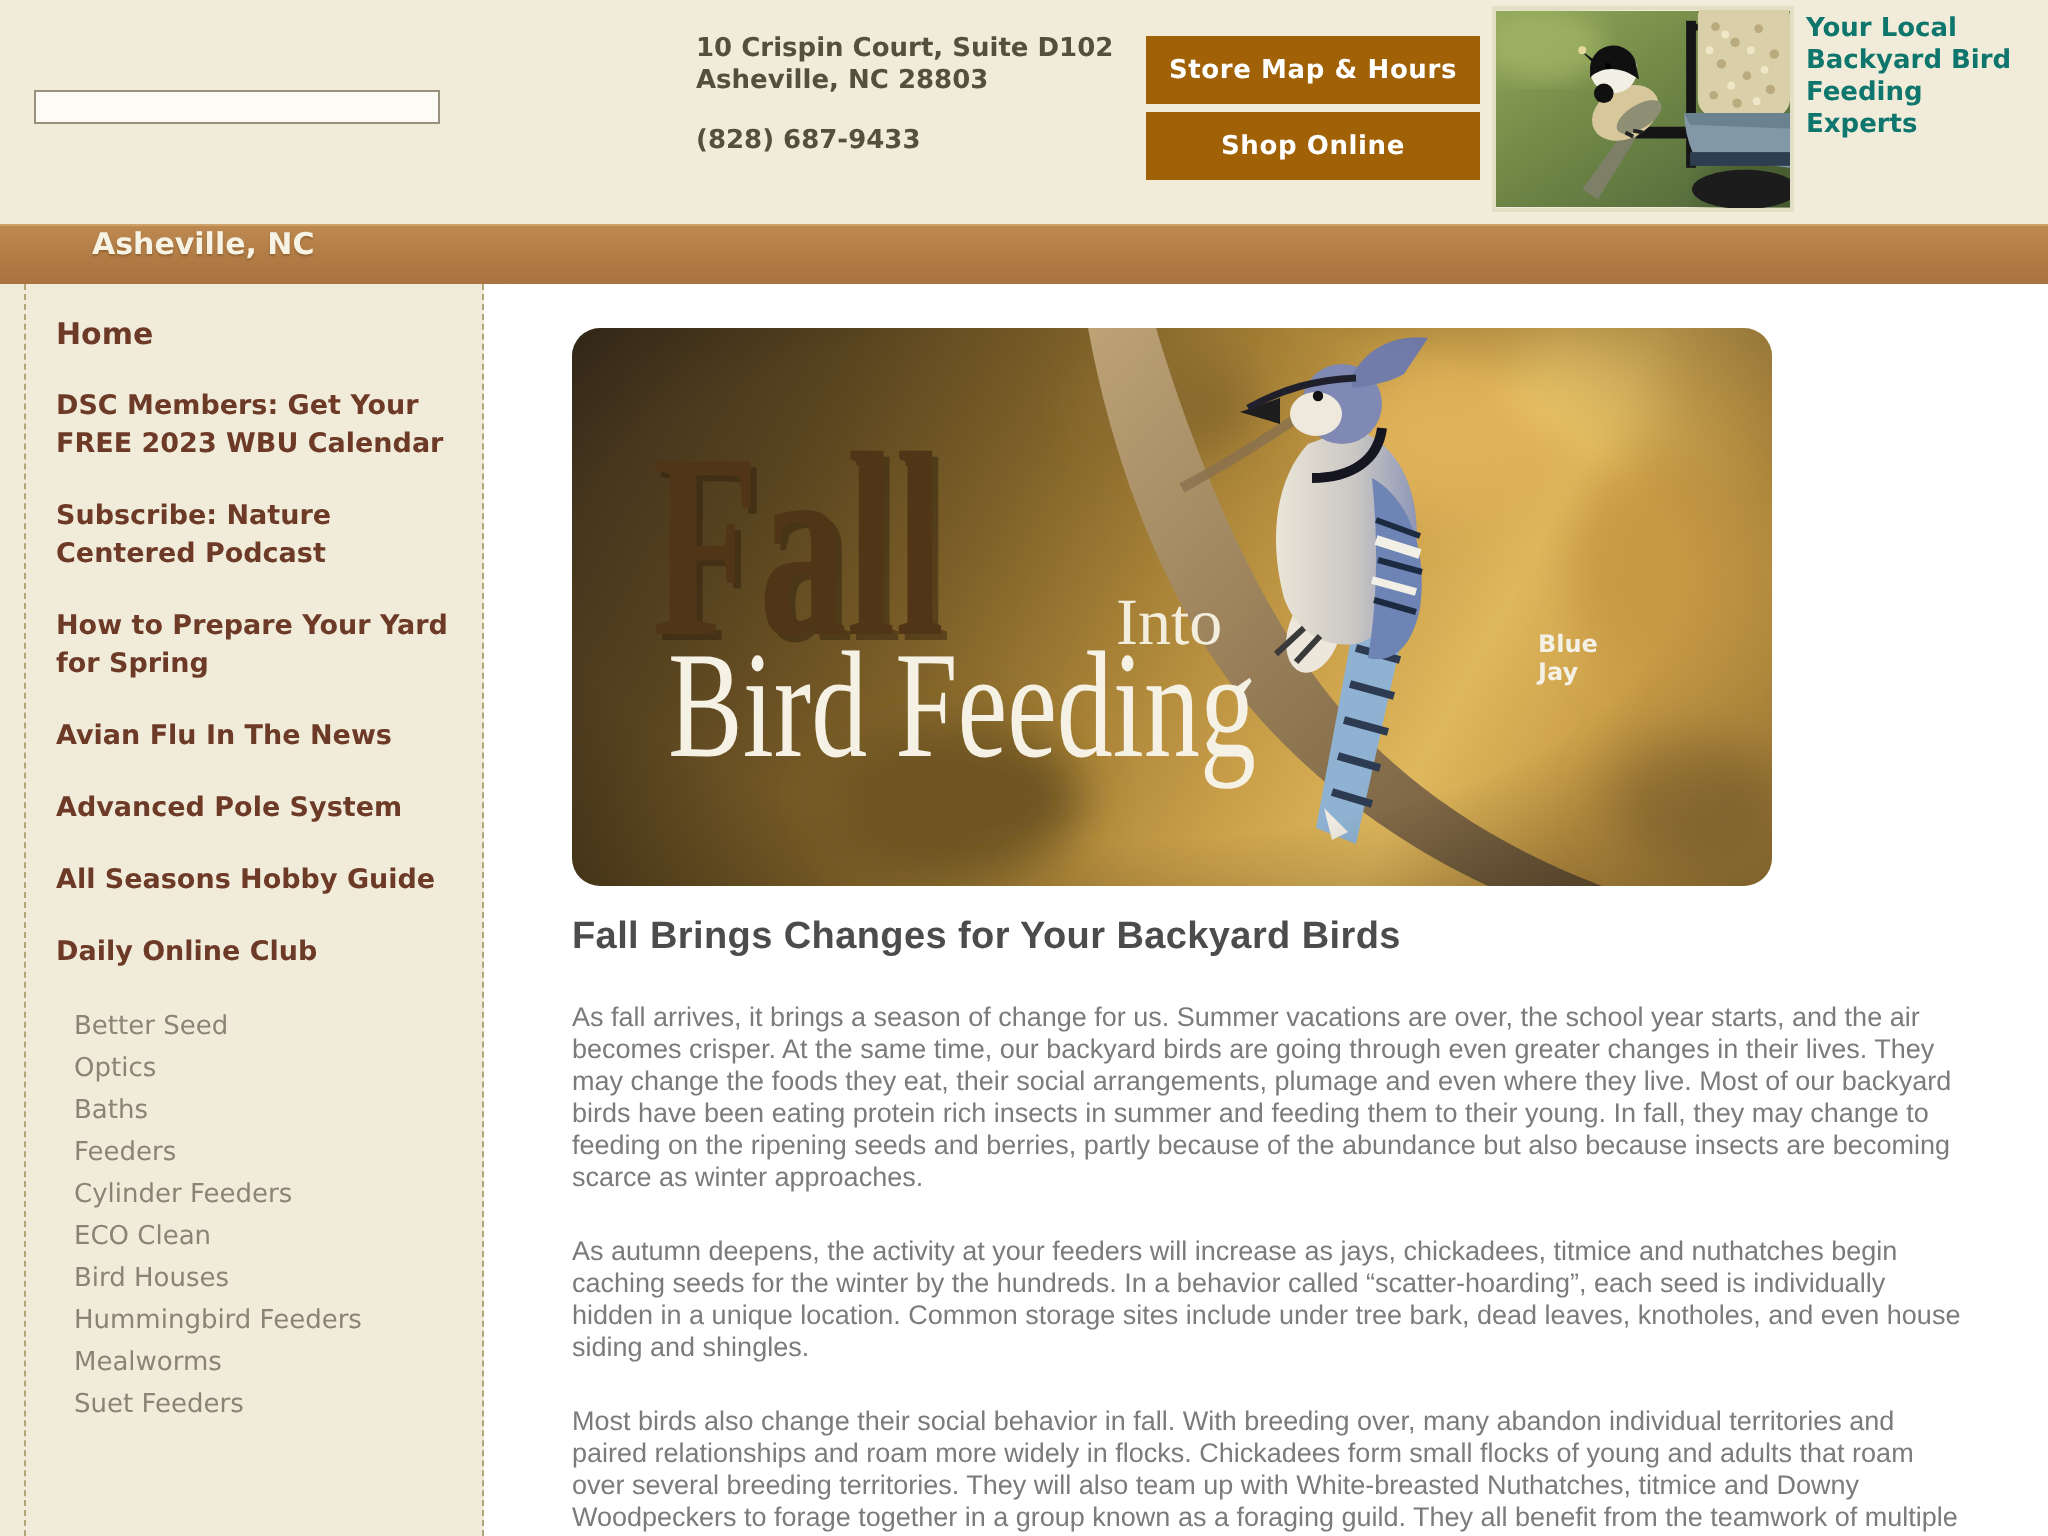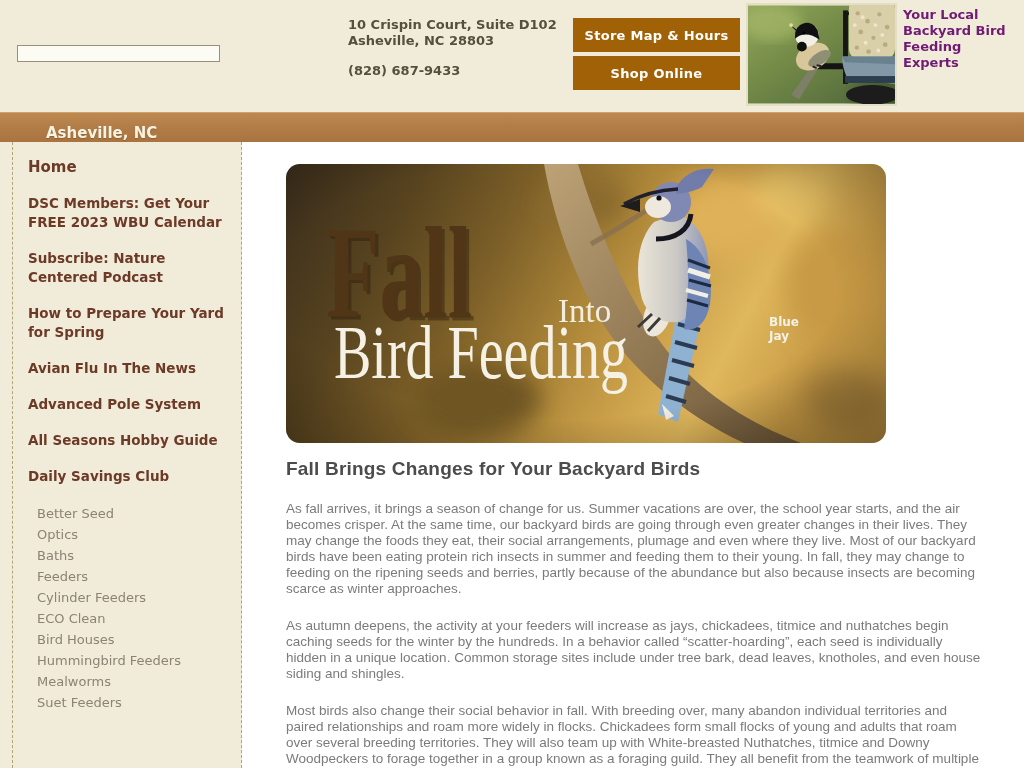--- a/index.html
+++ b/index.html
@@ -13,26 +13,26 @@
   .address{position:absolute;left:348px;top:17px;color:#55503c;font-size:13px;
     font-weight:bold;line-height:16px}
   .phone{margin-top:14px}
   .hdr-btn{position:absolute;left:573px;width:167px;height:34px;background:#a16207;
     color:#fff;font-weight:bold;font-size:13px;border:none;font-family:inherit;
     cursor:pointer;letter-spacing:.3px}
   .btn-map{top:18px}
   .btn-shop{top:56px}
   .logo-photo{position:absolute;left:746px;top:3px;width:151px;height:103px;
     border:2px solid #e3dfc6;display:block}
-  .tagline{position:absolute;left:903px;top:7px;color:#701a75;font-weight:bold;
+  .tagline{position:absolute;left:903px;top:7px;color:#0f766e;font-weight:bold;
     font-size:13px;line-height:16px;width:118px}
 
   
   .locbar{height:30px;background:linear-gradient(#bd8951,#b07b45 55%,#a97440);
-    border-top:1px solid #cfa269;display:flex;align-items:flex-end}
+    border-top:1px solid #cfa269;display:flex;align-items:flex-start}
   .locbar-label{color:#f7f3e4;font-weight:bold;font-size:15px;margin-left:46px;
     text-shadow:0 1px 1px rgba(120,75,30,.5)}
 
   
   .content{display:flex;height:626px}
   .sidebar{margin-left:12px;width:230px;flex:none;
     border-left:1px dashed #b2a478;border-right:1px dashed #b2a478;
     padding:16px 0 16px 15px}
   .nav-item{color:#6d3a27;font-weight:bold;font-size:13.5px;line-height:19px;
     margin-bottom:17px;width:200px;cursor:pointer}
@@ -131,21 +131,21 @@
 <div class="content">
 
   <div class="sidebar">
     <div class="nav-item home">Home</div>
     <div class="nav-item">DSC Members: Get Your FREE 2023 WBU Calendar</div>
     <div class="nav-item">Subscribe: Nature Centered Podcast</div>
     <div class="nav-item">How to Prepare Your Yard for Spring</div>
     <div class="nav-item">Avian Flu In The News</div>
     <div class="nav-item">Advanced Pole System</div>
     <div class="nav-item">All Seasons Hobby Guide</div>
-    <div class="nav-item">Daily Savings Club</div>
+    <div class="nav-item">Daily Online Club</div>
     <div class="nav-sub">Better Seed</div>
     <div class="nav-sub">Optics</div>
     <div class="nav-sub">Baths</div>
     <div class="nav-sub">Feeders</div>
     <div class="nav-sub">Cylinder Feeders</div>
     <div class="nav-sub">ECO Clean</div>
     <div class="nav-sub">Bird Houses</div>
     <div class="nav-sub">Hummingbird Feeders</div>
     <div class="nav-sub">Mealworms</div>
     <div class="nav-sub">Suet Feeders</div>

